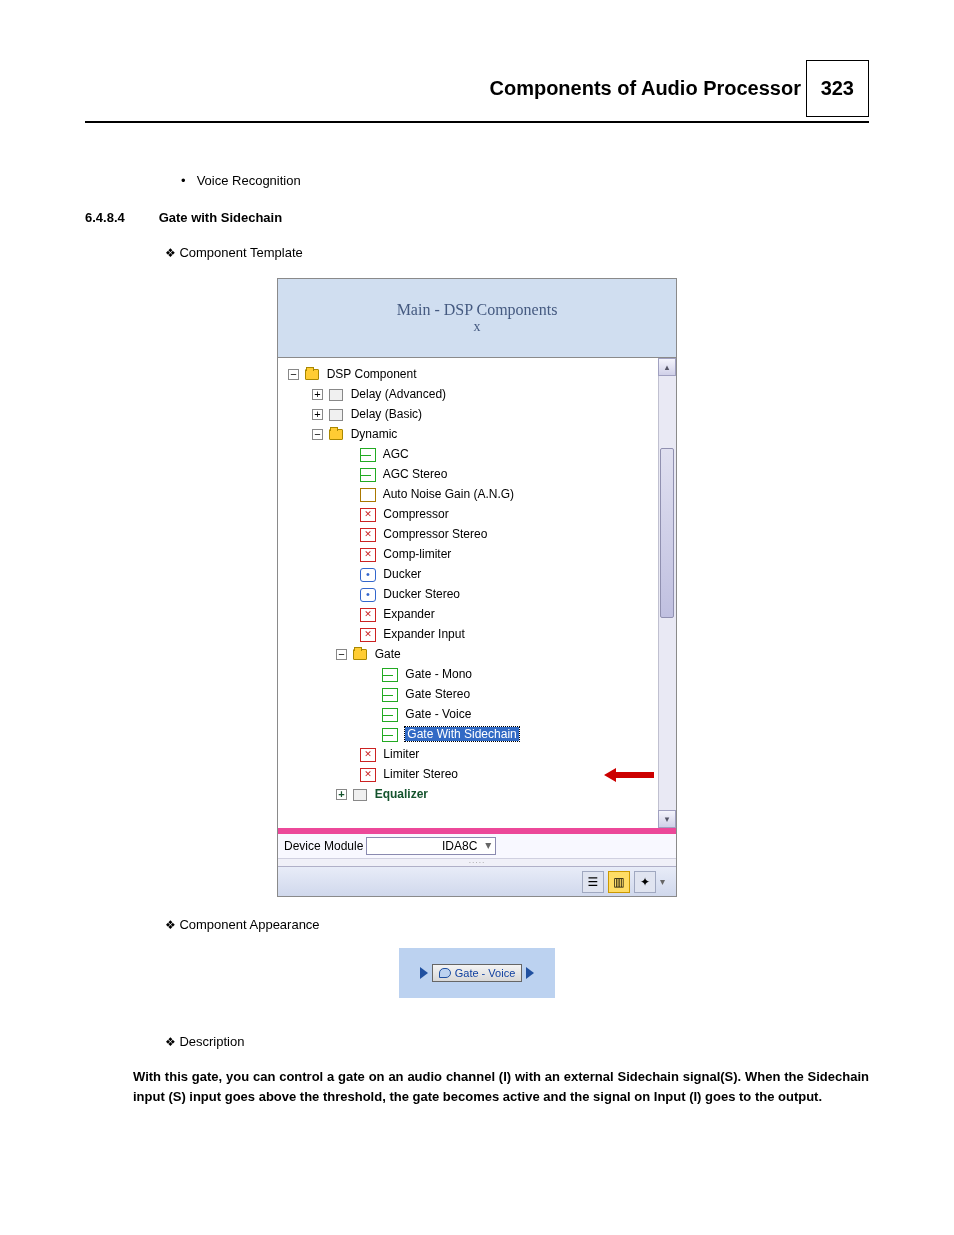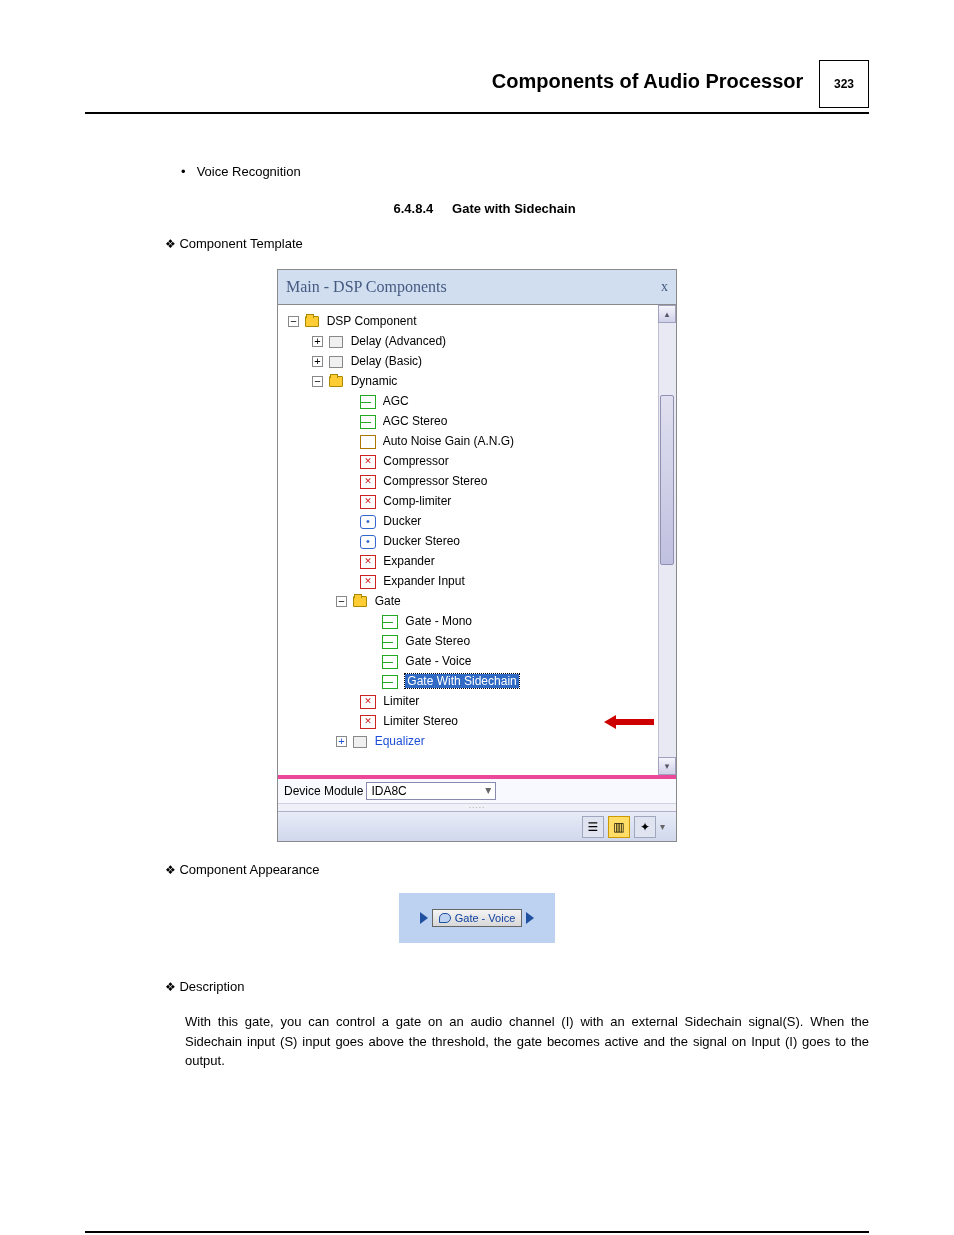--- a/index.html
+++ b/index.html
@@ -23,34 +23,33 @@
   }
   .header-title {
     font-weight: bold;
     font-size: 20px;
     display: inline-block;
   }
   .page-number-box {
     display: inline-block;
     border: 1px solid #000;
     padding: 16px 14px;
-    margin-left: 12px;
+    margin-left: 1px;
     font-weight: bold;
-    font-size: 12px;
+    font-size: 20px;
   }
   .bullet-line {
     margin-left: 96px;
   }
   .bullet {
     display: inline-block;
     width: 12px;
   }
   .section-row {
     margin-top: 22px;
-    text-align: center;
   }
   .section-number {
     font-weight: bold;
     font-size: 13px;
     display: inline-block;
     width: 70px;
     vertical-align: top;
   }
   .section-title {
     font-weight: bold;
@@ -66,25 +65,26 @@
   .panel-wrap {
     margin: 18px auto;
     width: 400px;
     border: 1px solid #8a8a8a;
   }
   .panel-title {
     background: #d0def0;
     color: #455a80;
     font-family: "Times New Roman", serif;
     font-size: 16px;
-    padding: 8px 8px;
+    padding: 22px 8px;
     border-bottom: 1px solid #8a8a8a;
     display: flex;
     justify-content: space-between;
     align-items: center;
+    flex-direction: column;
   }
   .panel-close {
     color: #455a80;
     font-size: 14px;
     cursor: pointer;
   }
   .tree-area {
     background: #fff;
     position: relative;
     height: 470px;
@@ -179,28 +179,29 @@
     color: #cc0000;
     font-size: 0;
   }
   .arrow-red svg { display:block; }
   .ind-0 { padding-left: 6px; }
   .ind-1 { padding-left: 30px; }
   .ind-2 { padding-left: 54px; }
   .ind-3 { padding-left: 78px; }
   .ind-4 { padding-left: 100px; }
   .device-row {
-    border-top: 4px solid #ec4899;
+    border-top: 6px solid #ec4899;
     padding: 3px 6px;
     font-family: Tahoma, Arial, sans-serif;
     font-size: 12px;
     display: flex;
     align-items: center;
     gap: 3px;
     background:#f8f8ff;
+    text-align:right;
   }
   .device-select {
     border: 1px solid #8a8ab0;
     background: #fff;
     padding: 1px 18px 1px 4px;
     font-size: 12px;
     font-family: Tahoma, Arial, sans-serif;
     width: 130px;
     position: relative;
   }
@@ -271,35 +272,37 @@
     color: #1040a0;
     display:inline-flex; align-items:center; gap:4px;
   }
   .gate-chip .g-icon {
     width:12px; height:10px;
     border:1px solid #2050a0;
     border-radius: 6px 6px 6px 0;
     background:#bcd2f0;
   }
   .desc-block {
-    margin-left: 100px;
+    margin-left: 48px;
     margin-right: 0;
     margin-top: 18px;
     text-align: justify;
     line-height: 1.5;
+    font-weight: bold;
   }
   .footer {
     border-top: 2px solid #000;
     margin: 130px 85px 0 85px;
     padding-top: 4px;
     font-style: italic;
     font-size: 12px;
   }
   .cut-row {
-    color:#1d4ed8;
+    color:#14532d;
+    font-weight:bold;
   }
 </style>
 </head>
 <body>
 
 <div class="page">
 
   <div class="header-bar">
     <span class="header-title">Components of Audio Processor</span>
     <span class="page-number-box">323</span>

